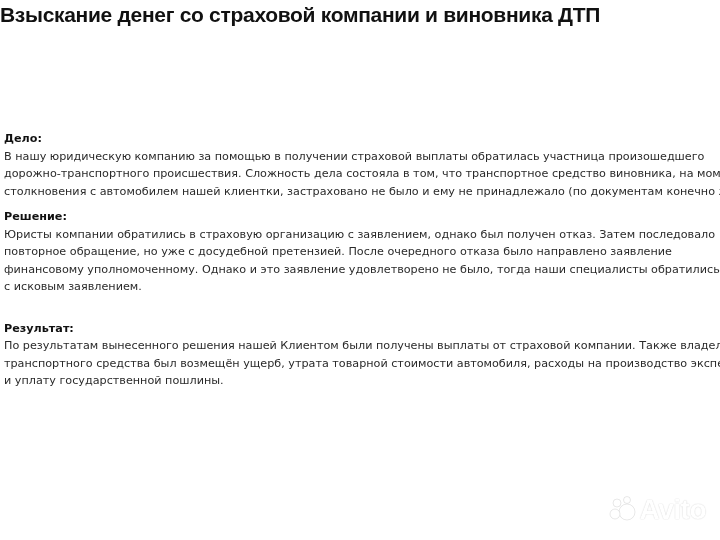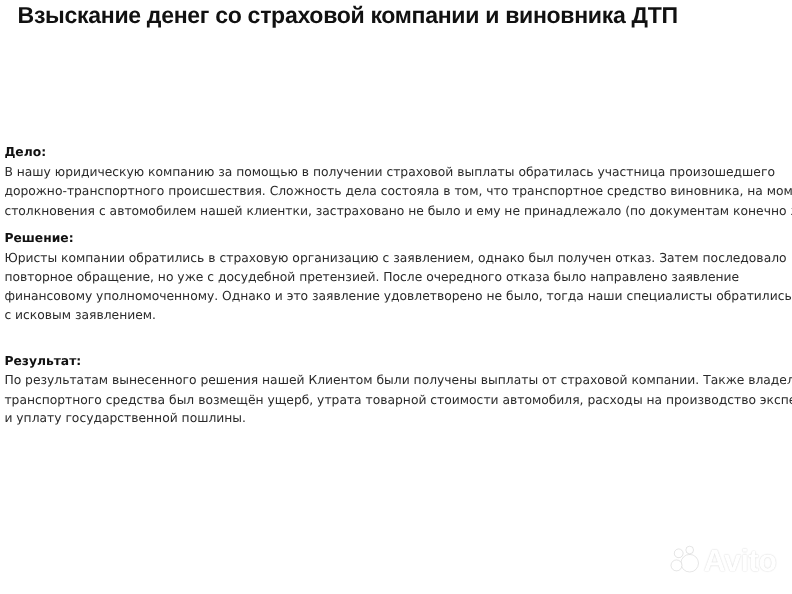--- a/index.html
+++ b/index.html
@@ -10,21 +10,21 @@
     body {
       width: 720px;
       height: 540px;
       position: relative;
       overflow: hidden;
       color: #1f1f1f;
     }
     .title {
       position: absolute;
       top: 3px;
-      left: 16px;
+      left: 0;
       width: 593px;
       text-align: left;
       font-family: "Liberation Sans", sans-serif;
       font-weight: bold;
       font-size: 21px;
       letter-spacing: -0.3px;
       color: #111111;
       margin: 0;
       white-space: nowrap;
     }

